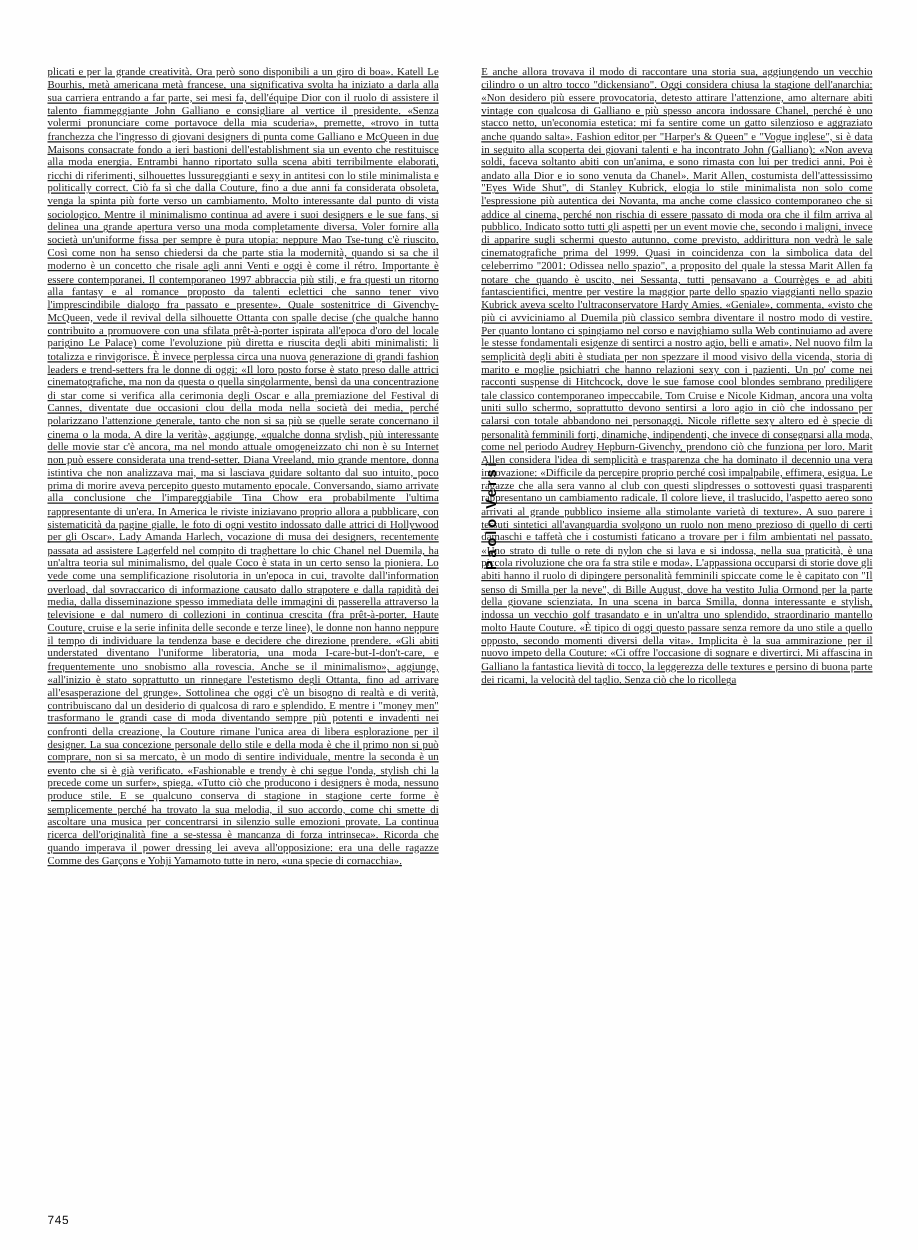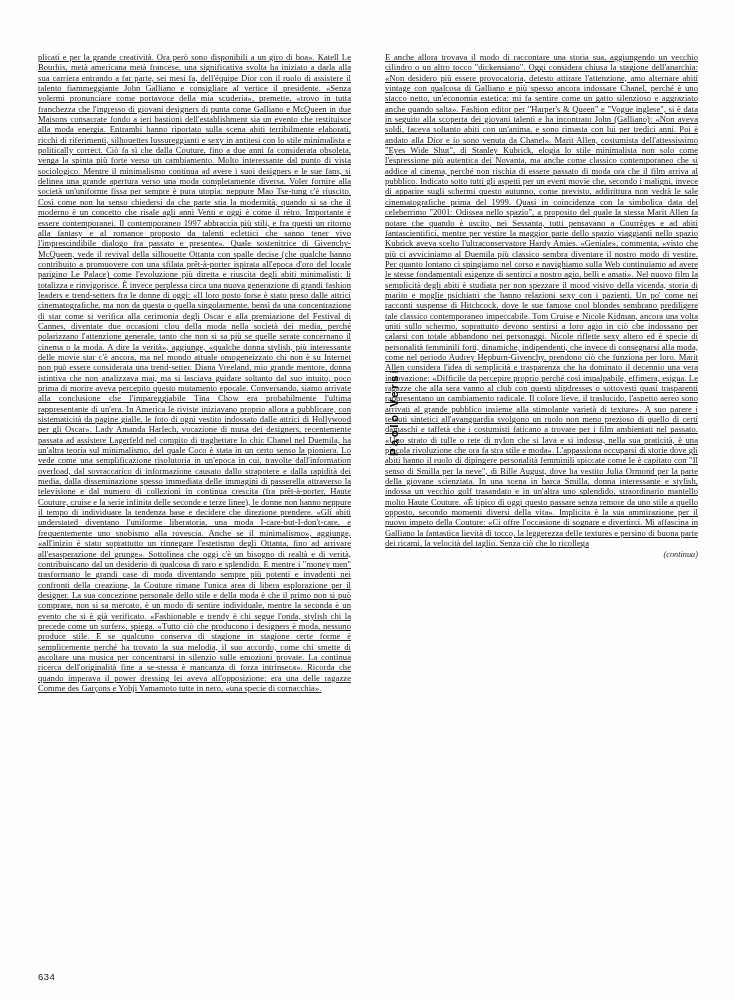--- a/index.html
+++ b/index.html
@@ -83,20 +83,19 @@
 </head>
 <body>
 
 <div class="page">
   <div class="columns">
     <div class="col">
       <p>plicati e per la grande creatività. Ora però sono disponibili a un giro di boa». Katell Le Bourhis, metà americana metà francese, una significativa svolta ha iniziato a darla alla sua carriera entrando a far parte, sei mesi fa, dell'équipe Dior con il ruolo di assistere il talento fiammeggiante John Galliano e consigliare al vertice il presidente. «Senza volermi pronunciare come portavoce della mia scuderia», premette, «trovo in tutta franchezza che l'ingresso di giovani designers di punta come Galliano e McQueen in due Maisons consacrate fondo a ieri bastioni dell'establishment sia un evento che restituisce alla moda energia. Entrambi hanno riportato sulla scena abiti terribilmente elaborati, ricchi di riferimenti, silhouettes lussureggianti e sexy in antitesi con lo stile minimalista e politically correct. Ciò fa sì che dalla Couture, fino a due anni fa considerata obsoleta, venga la spinta più forte verso un cambiamento. Molto interessante dal punto di vista sociologico. Mentre il minimalismo continua ad avere i suoi designers e le sue fans, si delinea una grande apertura verso una moda completamente diversa. Voler fornire alla società un'uniforme fissa per sempre è pura utopia: neppure Mao Tse-tung c'è riuscito. Così come non ha senso chiedersi da che parte stia la modernità, quando si sa che il moderno è un concetto che risale agli anni Venti e oggi è come il rétro. Importante è essere contemporanei. Il contemporaneo 1997 abbraccia più stili, e fra questi un ritorno alla fantasy e al romance proposto da talenti eclettici che sanno tener vivo l'imprescindibile dialogo fra passato e presente». Quale sostenitrice di Givenchy-McQueen, vede il revival della silhouette Ottanta con spalle decise (che qualche hanno contribuito a promuovere con una sfilata prêt-à-porter ispirata all'epoca d'oro del locale parigino Le Palace) come l'evoluzione più diretta e riuscita degli abiti minimalisti: li totalizza e rinvigorisce. È invece perplessa circa una nuova generazione di grandi fashion leaders e trend-setters fra le donne di oggi: «Il loro posto forse è stato preso dalle attrici cinematografiche, ma non da questa o quella singolarmente, bensì da una concentrazione di star come si verifica alla cerimonia degli Oscar e alla premiazione del Festival di Cannes, diventate due occasioni clou della moda nella società dei media, perché polarizzano l'attenzione generale, tanto che non si sa più se quelle serate concernano il cinema o la moda. A dire la verità», aggiunge, «qualche donna stylish, più interessante delle movie star c'è ancora, ma nel mondo attuale omogeneizzato chi non è su Internet non può essere considerata una trend-setter. Diana Vreeland, mio grande mentore, donna istintiva che non analizzava mai, ma si lasciava guidare soltanto dal suo intuito, poco prima di morire aveva percepito questo mutamento epocale. Conversando, siamo arrivate alla conclusione che l'impareggiabile Tina Chow era probabilmente l'ultima rappresentante di un'era. In America le riviste iniziavano proprio allora a pubblicare, con sistematicità da pagine gialle, le foto di ogni vestito indossato dalle attrici di Hollywood per gli Oscar». Lady Amanda Harlech, vocazione di musa dei designers, recentemente passata ad assistere Lagerfeld nel compito di traghettare lo chic Chanel nel Duemila, ha un'altra teoria sul minimalismo, del quale Coco è stata in un certo senso la pioniera. Lo vede come una semplificazione risolutoria in un'epoca in cui, travolte dall'information overload, dal sovraccarico di informazione causato dallo strapotere e dalla rapidità dei media, dalla disseminazione spesso immediata delle immagini di passerella attraverso la televisione e dal numero di collezioni in continua crescita (fra prêt-à-porter, Haute Couture, cruise e la serie infinita delle seconde e terze linee), le donne non hanno neppure il tempo di individuare la tendenza base e decidere che direzione prendere. «Gli abiti understated diventano l'uniforme liberatoria, una moda I-care-but-I-don't-care, e frequentemente uno snobismo alla rovescia. Anche se il minimalismo», aggiunge, «all'inizio è stato soprattutto un rinnegare l'estetismo degli Ottanta, fino ad arrivare all'esasperazione del grunge». Sottolinea che oggi c'è un bisogno di realtà e di verità, contribuiscano dal un desiderio di qualcosa di raro e splendido. E mentre i "money men" trasformano le grandi case di moda diventando sempre più potenti e invadenti nei confronti della creazione, la Couture rimane l'unica area di libera esplorazione per il designer. La sua concezione personale dello stile e della moda è che il primo non si può comprare, non si sa mercato, è un modo di sentire individuale, mentre la seconda è un evento che si è già verificato. «Fashionable e trendy è chi segue l'onda, stylish chi la precede come un surfer», spiega. «Tutto ciò che producono i designers è moda, nessuno produce stile. E se qualcuno conserva di stagione in stagione certe forme è semplicemente perché ha trovato la sua melodia, il suo accordo, come chi smette di ascoltare una musica per concentrarsi in silenzio sulle emozioni provate. La continua ricerca dell'originalità fine a se-stessa è mancanza di forza intrinseca». Ricorda che quando imperava il power dressing lei aveva all'opposizione: era una delle ragazze Comme des Garçons e Yohji Yamamoto tutte in nero, «una specie di cornacchia».</p>
     </div>
     <div class="col">
       <p>E anche allora trovava il modo di raccontare una storia sua, aggiungendo un vecchio cilindro o un altro tocco "dickensiano". Oggi considera chiusa la stagione dell'anarchia: «Non desidero più essere provocatoria, detesto attirare l'attenzione, amo alternare abiti vintage con qualcosa di Galliano e più spesso ancora indossare Chanel, perché è uno stacco netto, un'economia estetica: mi fa sentire come un gatto silenzioso e aggraziato anche quando salta». Fashion editor per "Harper's &amp; Queen" e "Vogue inglese", si è data in seguito alla scoperta dei giovani talenti e ha incontrato John (Galliano): «Non aveva soldi, faceva soltanto abiti con un'anima, e sono rimasta con lui per tredici anni. Poi è andato alla Dior e io sono venuta da Chanel». Marit Allen, costumista dell'attessissimo "Eyes Wide Shut", di Stanley Kubrick, elogia lo stile minimalista non solo come l'espressione più autentica dei Novanta, ma anche come classico contemporaneo che si addice al cinema, perché non rischia di essere passato di moda ora che il film arriva al pubblico. Indicato sotto tutti gli aspetti per un event movie che, secondo i maligni, invece di apparire sugli schermi questo autunno, come previsto, addirittura non vedrà le sale cinematografiche prima del 1999. Quasi in coincidenza con la simbolica data del celeberrimo "2001: Odissea nello spazio", a proposito del quale la stessa Marit Allen fa notare che quando è uscito, nei Sessanta, tutti pensavano a Courrèges e ad abiti fantascientifici, mentre per vestire la maggior parte dello spazio viaggianti nello spazio Kubrick aveva scelto l'ultraconservatore Hardy Amies. «Geniale», commenta, «visto che più ci avviciniamo al Duemila più classico sembra diventare il nostro modo di vestire. Per quanto lontano ci spingiamo nel corso e navighiamo sulla Web continuiamo ad avere le stesse fondamentali esigenze di sentirci a nostro agio, belli e amati». Nel nuovo film la semplicità degli abiti è studiata per non spezzare il mood visivo della vicenda, storia di marito e moglie psichiatri che hanno relazioni sexy con i pazienti. Un po' come nei racconti suspense di Hitchcock, dove le sue famose cool blondes sembrano prediligere tale classico contemporaneo impeccabile. Tom Cruise e Nicole Kidman, ancora una volta uniti sullo schermo, soprattutto devono sentirsi a loro agio in ciò che indossano per calarsi con totale abbandono nei personaggi. Nicole riflette sexy altero ed è specie di personalità femminili forti, dinamiche, indipendenti, che invece di consegnarsi alla moda, come nel periodo Audrey Hepburn-Givenchy, prendono ciò che funziona per loro. Marit Allen considera l'idea di semplicità e trasparenza che ha dominato il decennio una vera innovazione: «Difficile da percepire proprio perché così impalpabile, effimera, esigua. Le ragazze che alla sera vanno al club con questi slipdresses o sottovesti quasi trasparenti rappresentano un cambiamento radicale. Il colore lieve, il traslucido, l'aspetto aereo sono arrivati al grande pubblico insieme alla stimolante varietà di texture». A suo parere i tessuti sintetici all'avanguardia svolgono un ruolo non meno prezioso di quello di certi damaschi e taffetà che i costumisti faticano a trovare per i film ambientati nel passato. «Uno strato di tulle o rete di nylon che si lava e si indossa, nella sua praticità, è una piccola rivoluzione che ora fa stra stile e moda». L'appassiona occuparsi di storie dove gli abiti hanno il ruolo di dipingere personalità femminili spiccate come le è capitato con "Il senso di Smilla per la neve", di Bille August, dove ha vestito Julia Ormond per la parte della giovane scienziata. In una scena in barca Smilla, donna interessante e stylish, indossa un vecchio golf trasandato e in un'altra uno splendido, straordinario mantello molto Haute Couture. «È tipico di oggi questo passare senza remore da uno stile a quello opposto, secondo momenti diversi della vita». Implicita è la sua ammirazione per il nuovo impeto della Couture: «Ci offre l'occasione di sognare e divertirci. Mi affascina in Galliano la fantastica lievità di tocco, la leggerezza delle textures e persino di buona parte dei ricami, la velocità del taglio. Senza ciò che lo ricollega</p>
-      <span class="continua">(continua)</span>
     </div>
   </div>
 
   <div class="vertical-label">Paolo Versi</div>
 
-  <div class="folio">634</div>
+  <div class="folio">745</div>
 </div>
 
 </body></html>

